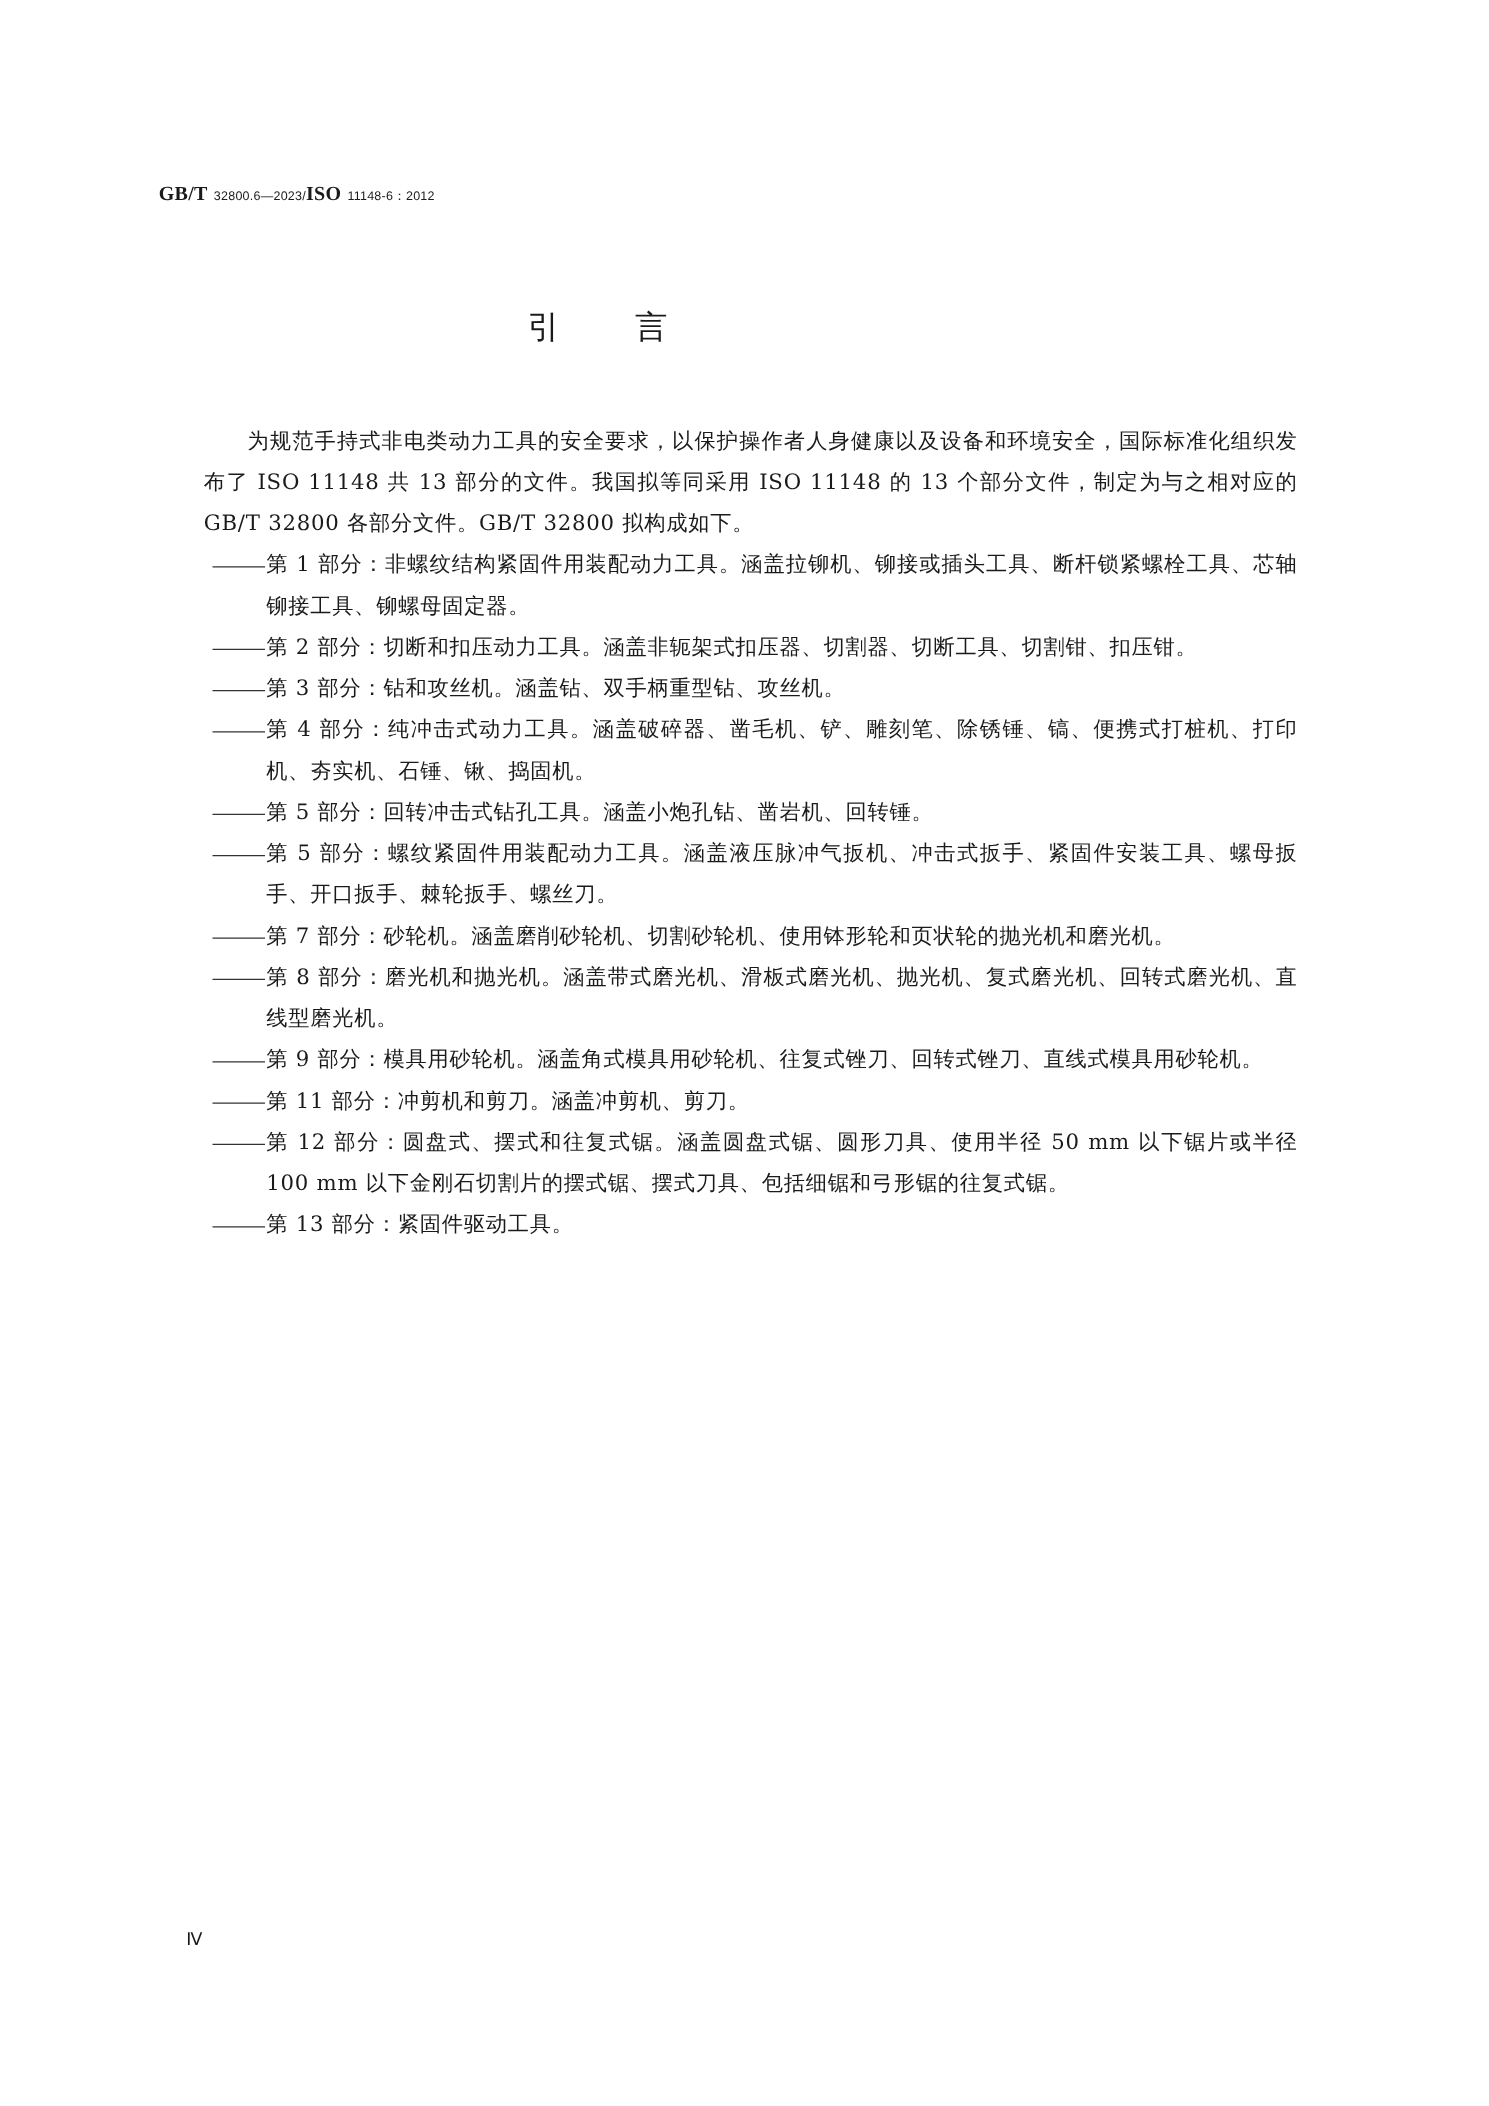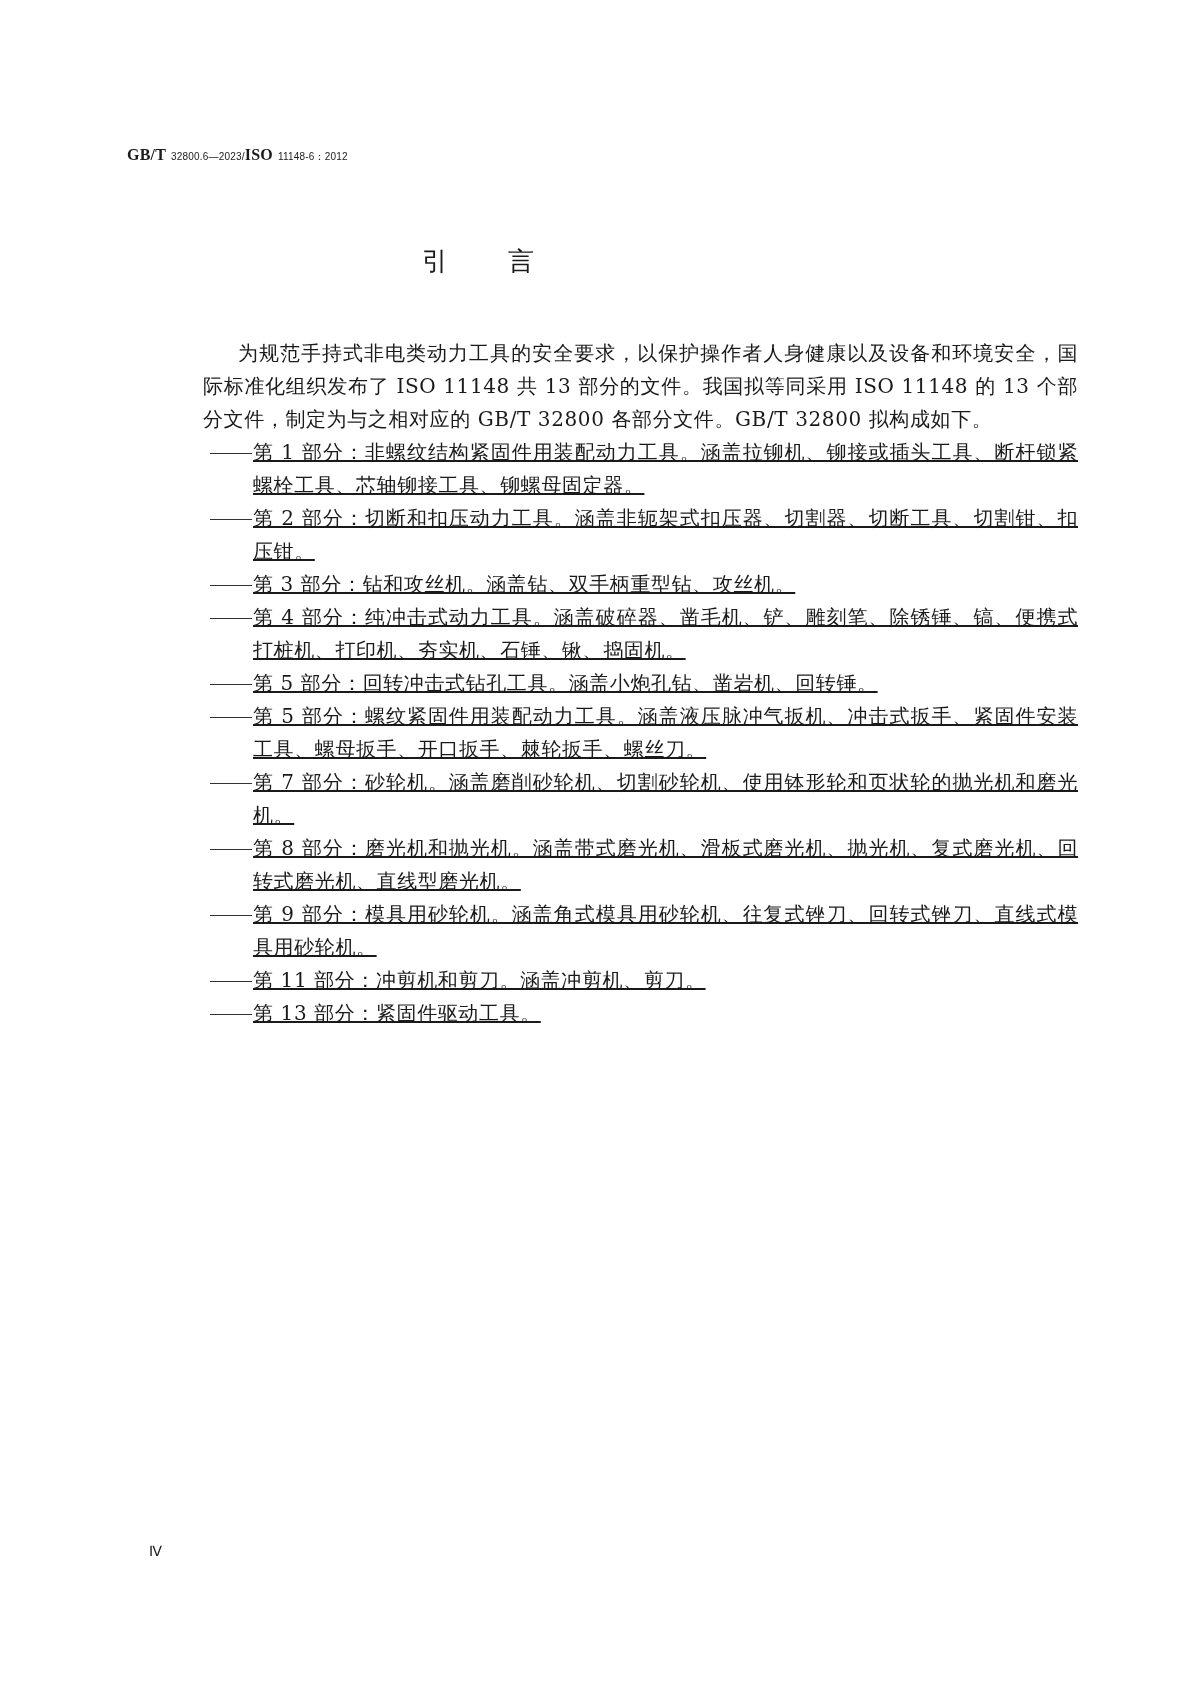--- a/index.html
+++ b/index.html
@@ -14,27 +14,26 @@
   }
   .header .bold { font-weight: bold; font-family: Liberation Serif, serif; font-size: 16px; }
   .header .num { font-family: "Liberation Sans", sans-serif; font-size: 10px; }
   .title {
     position: absolute; left: 0; width: 956px; top: 244px;
     text-align: center; font-family: "DejaVu Sans", sans-serif;
     font-size: 26px; letter-spacing: 60px; text-indent: 60px;
   }
   .body {
     position: absolute; left: 163px; top: 337px; width: 875px;
-    font-size: 20px; line-height: 33px; text-align: justify;
+    font-size: 17px; line-height: 33px; text-align: justify;
     letter-spacing: 0.6px;
-    margin-left: 40px;
   }
   .intro { text-indent: 35px; margin: 0; }
   .list { margin: 0; padding: 0; list-style: none; }
-  .list li { position: relative; padding-left: 50px; margin: 0; text-decoration: underline; }
+  .list li { position: relative; padding-left: 50px; margin: 0; }
   .list li .dash {
     position: absolute; left: 7px; top: 0; width: 42px;
     letter-spacing: -3px;
   }
   .list li .dash::before {
     content: ""; position: absolute; left: 0; top: 17px; width: 42px;
     border-top: 1px solid #333;
   }
   .page-num {
     position: absolute; left: 149px; top: 1543px;
@@ -58,17 +57,18 @@
     <li><span class="dash"></span><span>第 1 部分：非螺纹结构紧固件用装配动力工具。涵盖拉铆机、铆接或插头工具、断杆锁紧螺栓工具、芯轴铆接工具、铆螺母固定器。</span></li>
     <li><span class="dash"></span><span>第 2 部分：切断和扣压动力工具。涵盖非轭架式扣压器、切割器、切断工具、切割钳、扣压钳。</span></li>
     <li><span class="dash"></span><span>第 3 部分：钻和攻丝机。涵盖钻、双手柄重型钻、攻丝机。</span></li>
     <li><span class="dash"></span><span>第 4 部分：纯冲击式动力工具。涵盖破碎器、凿毛机、铲、雕刻笔、除锈锤、镐、便携式打桩机、打印机、夯实机、石锤、锹、捣固机。</span></li>
     <li><span class="dash"></span><span>第 5 部分：回转冲击式钻孔工具。涵盖小炮孔钻、凿岩机、回转锤。</span></li>
     <li><span class="dash"></span><span>第 5 部分：螺纹紧固件用装配动力工具。涵盖液压脉冲气扳机、冲击式扳手、紧固件安装工具、螺母扳手、开口扳手、棘轮扳手、螺丝刀。</span></li>
     <li><span class="dash"></span><span>第 7 部分：砂轮机。涵盖磨削砂轮机、切割砂轮机、使用钵形轮和页状轮的抛光机和磨光机。</span></li>
     <li><span class="dash"></span><span>第 8 部分：磨光机和抛光机。涵盖带式磨光机、滑板式磨光机、抛光机、复式磨光机、回转式磨光机、直线型磨光机。</span></li>
     <li><span class="dash"></span><span>第 9 部分：模具用砂轮机。涵盖角式模具用砂轮机、往复式锉刀、回转式锉刀、直线式模具用砂轮机。</span></li>
     <li><span class="dash"></span><span>第 11 部分：冲剪机和剪刀。涵盖冲剪机、剪刀。</span></li>
+    <li><span class="dash"></span><span>第 12 部分：圆盘式、摆式和往复式锯。涵盖圆盘式锯、圆形刀具、使用半径 50 mm 以下锯片或半径 100 mm 以下金刚石切割片的摆式锯、摆式刀具、包括细锯和弓形锯的往复式锯。</span></li>
     <li><span class="dash"></span><span>第 13 部分：紧固件驱动工具。</span></li>
   </ul>
 </div>
 
 <div class="page-num">Ⅳ</div>
 
 </body></html>

